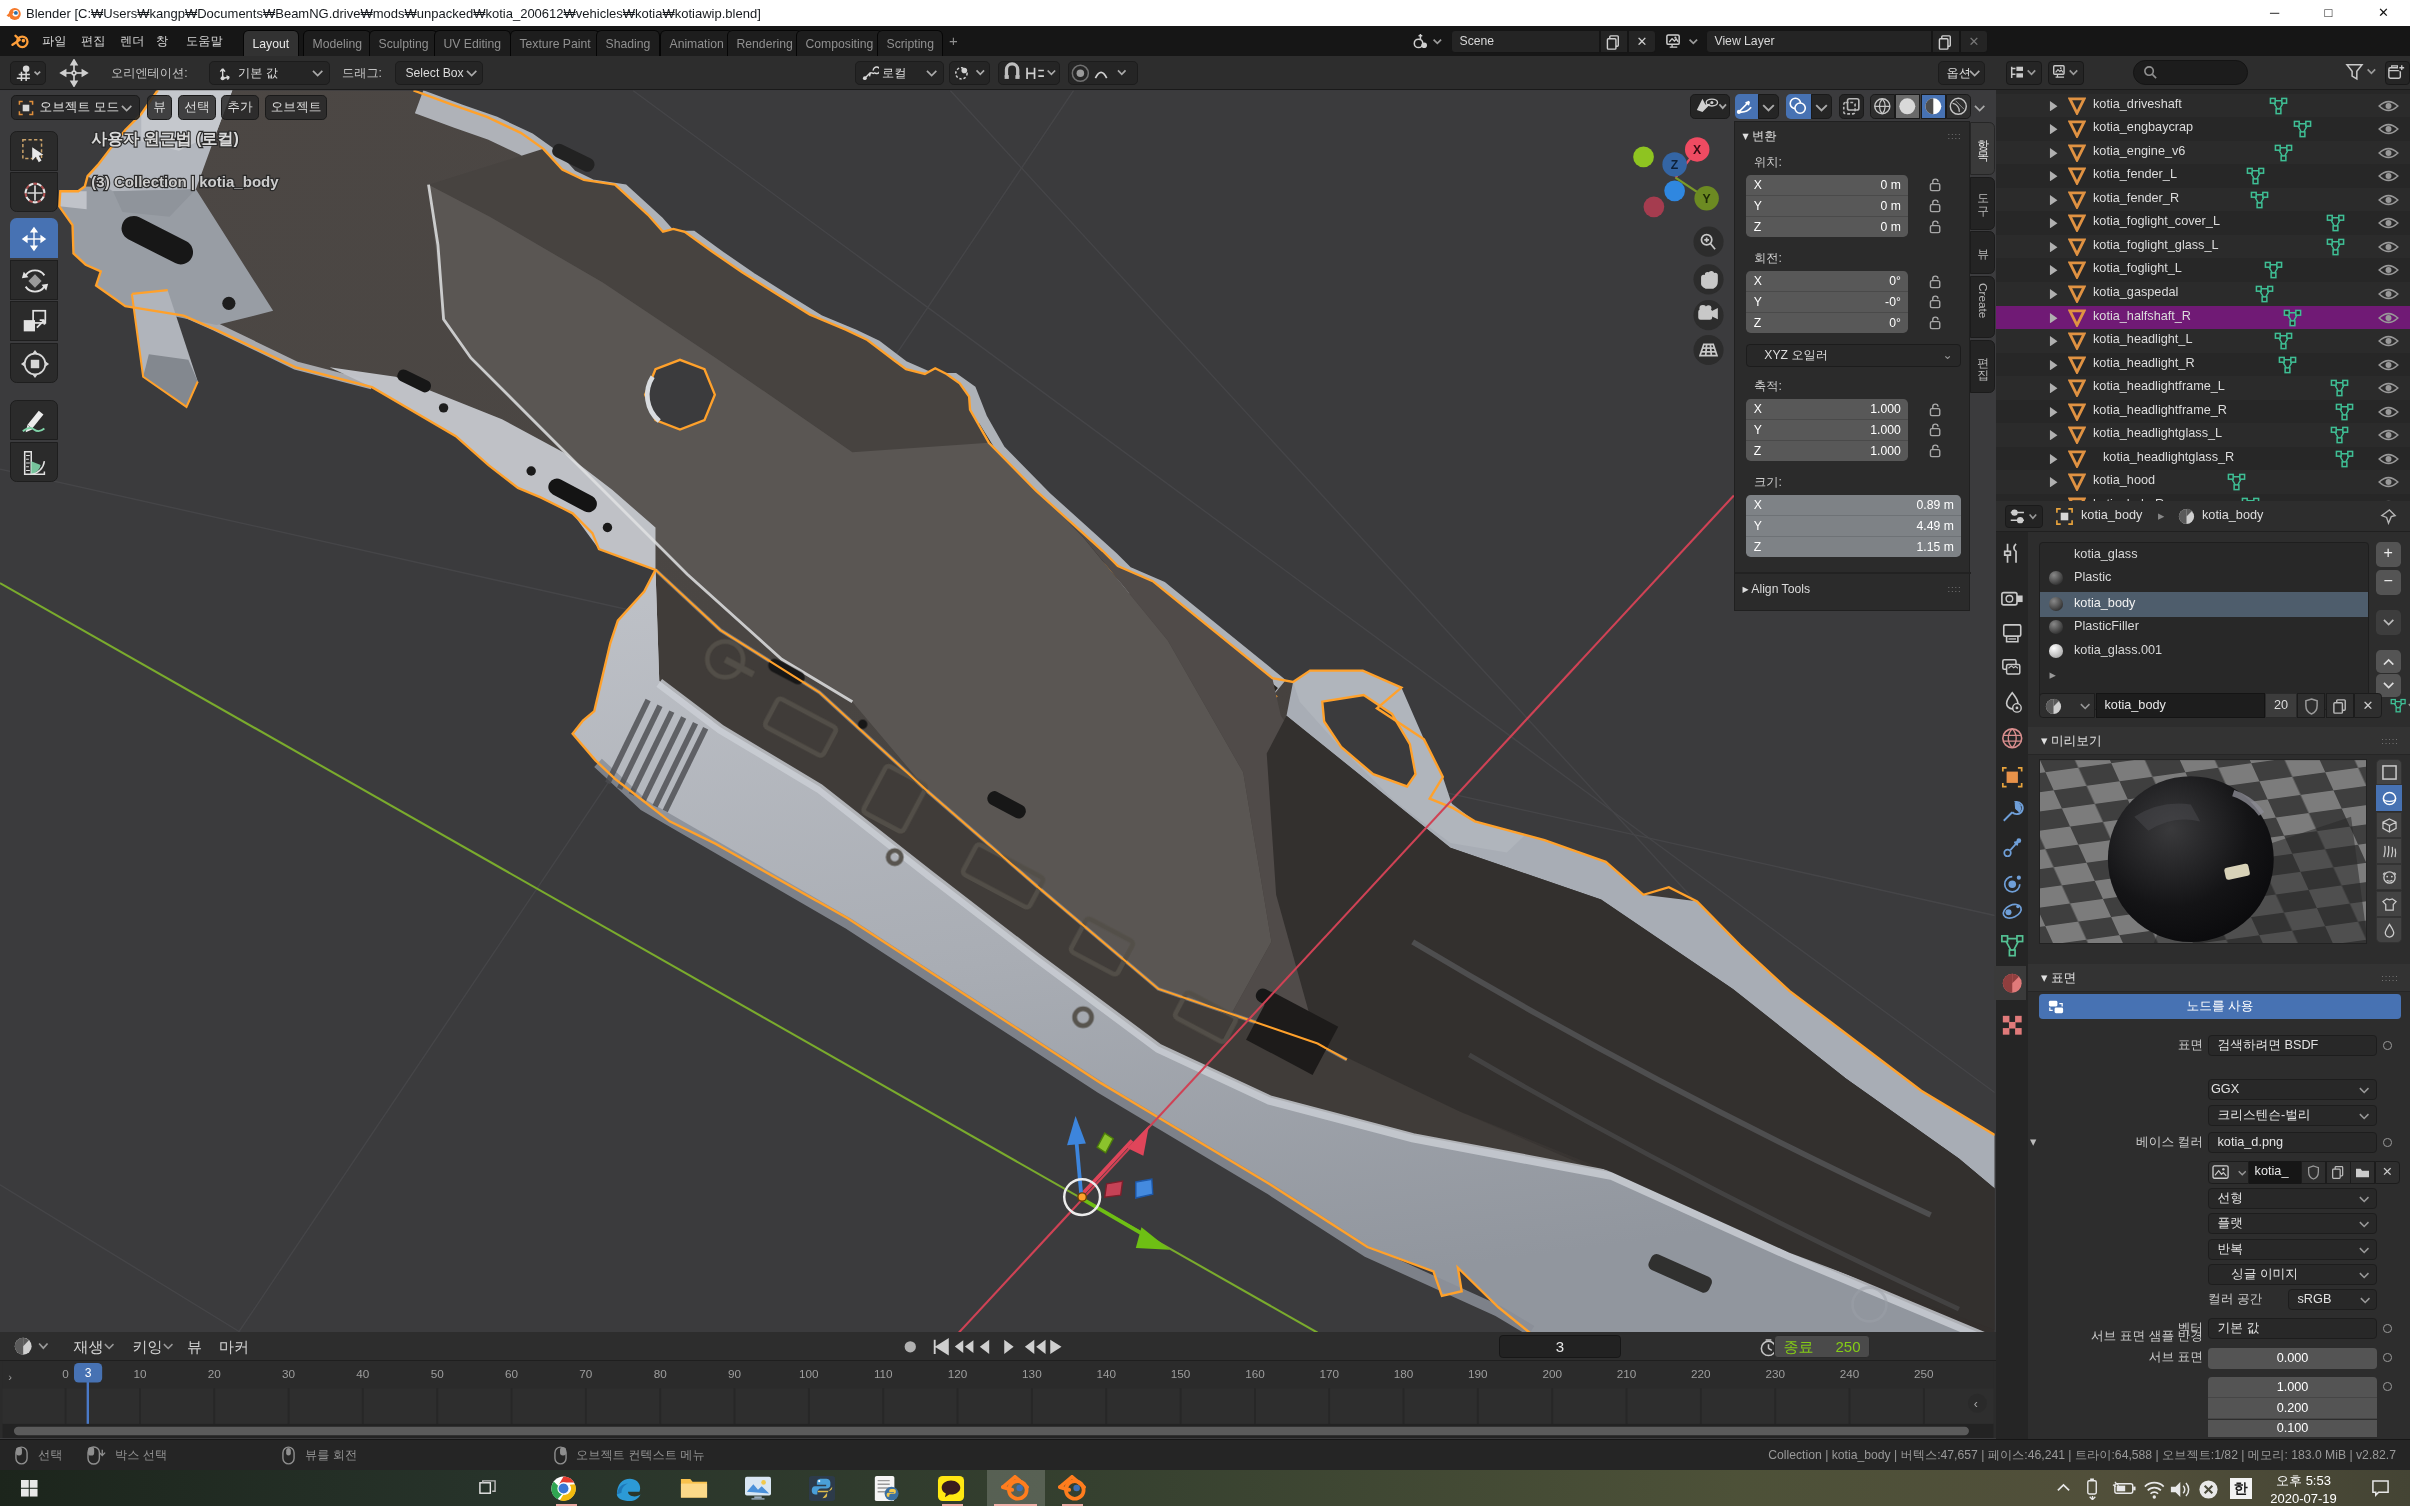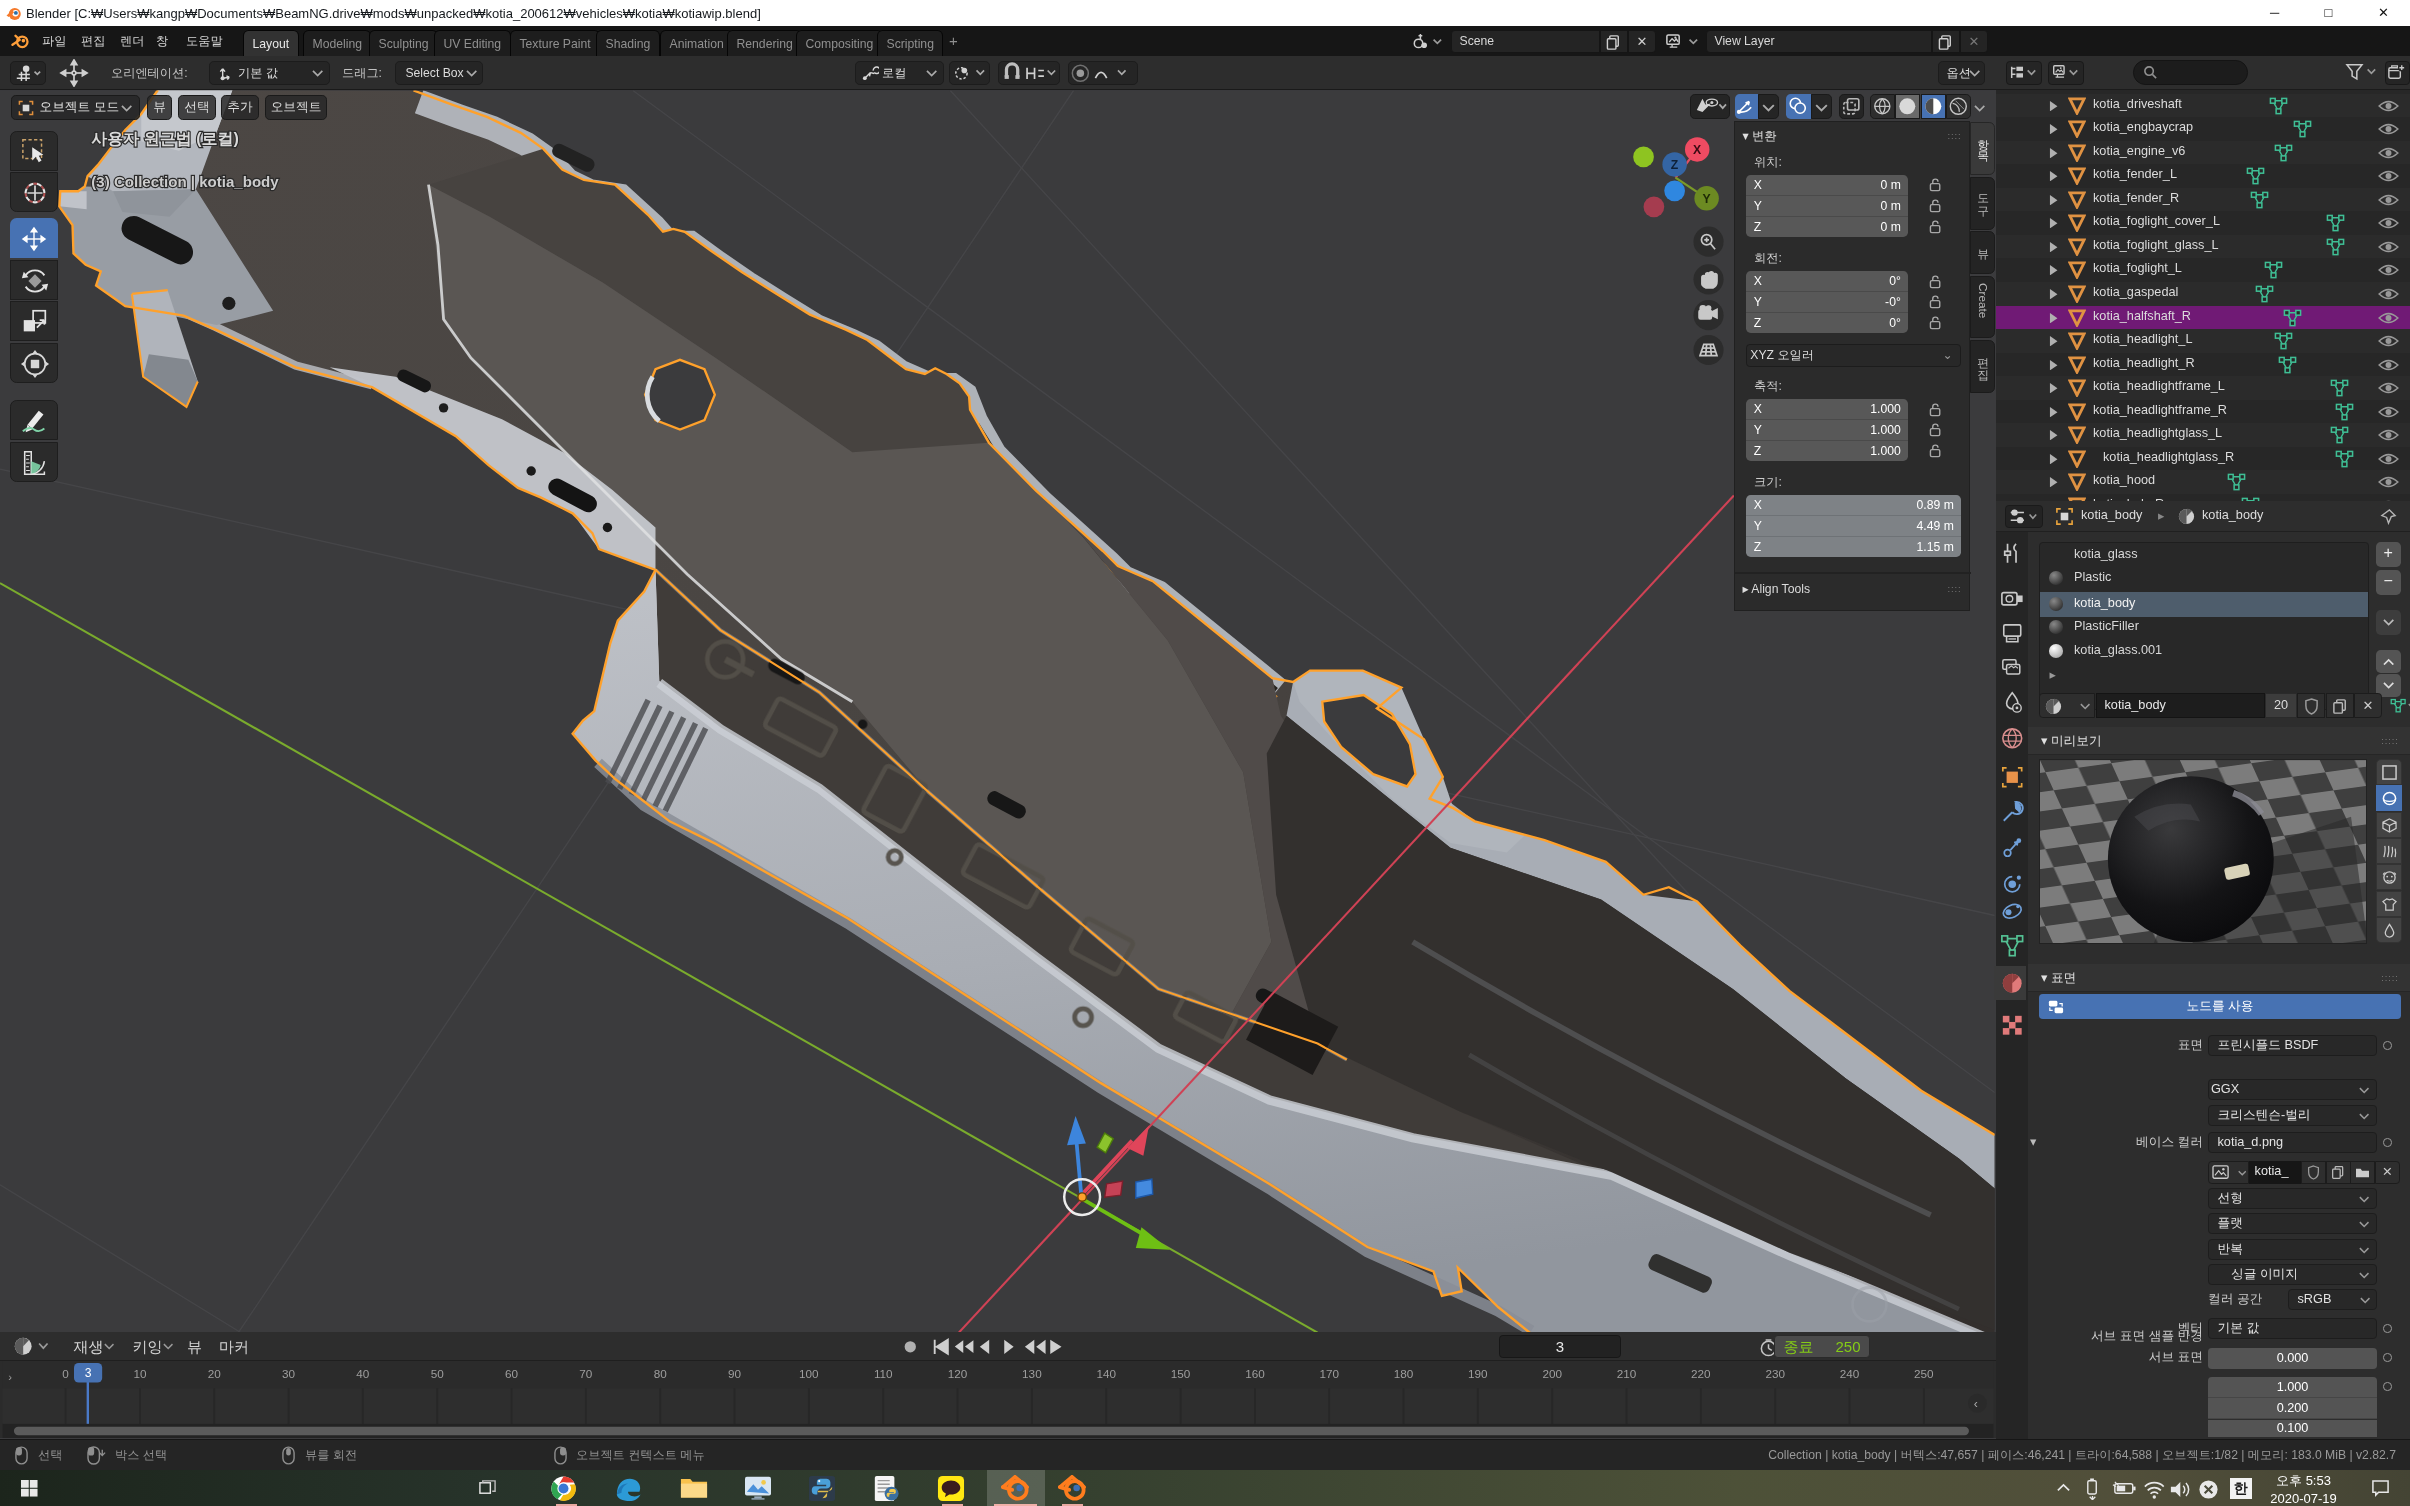--- a/index.html
+++ b/index.html
@@ -491,21 +491,21 @@
           <path d="M4 6 V4 a2.8 2.8 0 0 1 5.6 0" fill="none" stroke="#a8a8a8" stroke-width="1.5"></path>
         </svg></div>
     <div class="abs" style="left:194px;top:173px"><svg width="12.2" height="14" viewBox="0 0 13 15">
           <rect x="1.5" y="6" width="10" height="7.5" rx="1.5" fill="none" stroke="#a8a8a8" stroke-width="1.5"></rect>
           <path d="M4 6 V4 a2.8 2.8 0 0 1 5.6 0" fill="none" stroke="#a8a8a8" stroke-width="1.5"></path>
         </svg></div>
     <div class="abs" style="left:194px;top:194px"><svg width="12.2" height="14" viewBox="0 0 13 15">
           <rect x="1.5" y="6" width="10" height="7.5" rx="1.5" fill="none" stroke="#a8a8a8" stroke-width="1.5"></rect>
           <path d="M4 6 V4 a2.8 2.8 0 0 1 5.6 0" fill="none" stroke="#a8a8a8" stroke-width="1.5"></path>
         </svg></div>
-    <div class="abs" style="left:11.3px;top:222px;width:215px;height:22.6px;background:#282828;border:0.9px solid #1c1c1c;border-radius:3.8px;line-height:21px;padding-left:3px;color:#ddd">XYZ 오일러<span style="float:right;margin-right:7.5px;color:#999">⌄</span></div>
+    <div class="abs" style="left:11.3px;top:222px;width:215px;height:22.6px;background:#282828;border:0.9px solid #1c1c1c;border-radius:3.8px;line-height:21px;padding-left:17px;color:#ddd">XYZ 오일러<span style="float:right;margin-right:7.5px;color:#999">⌄</span></div>
     <div class="abs" style="left:19px;top:256px">축적:</div>
     <div class="abs" style="left:11.3px;top:277px;width:162px;height:62px;background:#585858;border-radius:4.7px;overflow:hidden">
       <div style="height:21px;border-bottom:0.9px solid #4a4a4a;padding:0 7.5px;line-height:21px;color:#fff">X<span style="float:right">1.000</span></div>
       <div style="height:21px;border-bottom:0.9px solid #4a4a4a;padding:0 7.5px;line-height:21px;color:#fff">Y<span style="float:right">1.000</span></div>
       <div style="height:21px;padding:0 7.5px;line-height:21px;color:#fff">Z<span style="float:right">1.000</span></div>
     </div>
     <div class="abs" style="left:194px;top:281px"><svg width="12.2" height="14" viewBox="0 0 13 15">
           <rect x="1.5" y="6" width="10" height="7.5" rx="1.5" fill="none" stroke="#a8a8a8" stroke-width="1.5"></rect>
           <path d="M4 6 V4 a2.8 2.8 0 0 1 5.6 0" fill="none" stroke="#a8a8a8" stroke-width="1.5"></path>
         </svg></div>
@@ -1196,21 +1196,21 @@
     </div>
 
     <div class="abs" style="left:32px;top:463px;width:382px;height:28px;background:#333333;border-bottom:0.9px solid #262626;color:#e0e0e0"><span style="margin-left:13px;line-height:28px">▾ 표면</span><span style="float:right;margin:7.5px 11.3px 0 0;color:#777;font-size:9.4px;letter-spacing:0.9px">:::::</span></div>
     <div class="abs" style="left:43px;top:493px;width:362px;height:25.4px;background:#4772b3;border-radius:3.8px;color:#fff;text-align:center;line-height:24.5px"><svg class="abs" style="left:7.5px;top:3.8px" width="18" height="18" viewBox="0 0 19 19">
           <rect x="2" y="3" width="9" height="6" rx="1.5" fill="#fff"></rect>
           <rect x="8" y="10" width="9" height="6" rx="1.5" fill="#fff"></rect>
           <path d="M13 6 h3 v3 M6 13 H3 v-3" stroke="#fff" stroke-width="1.3" fill="none"></path>
         </svg>노드를 사용</div>
     <div id="surfrows">
         <div class="abs" style="left:0px;top:536px;width:207px;text-align:right;color:#cbcbcb">표면</div>
-        <div class="abs" style="left:212px;top:534px;width:169px;height:21px;background:#282828;border:0.9px solid #1d1d1d;border-radius:3.8px;color:#e3e3e3;line-height:19px;padding-left:8.5px">프린시플드 BSDF</div>
+        <div class="abs" style="left:212px;top:534px;width:169px;height:21px;background:#282828;border:0.9px solid #1d1d1d;border-radius:3.8px;color:#e3e3e3;line-height:19px;padding-left:8.5px">검색하려면 BSDF</div>
         <div class="abs" style="left:387px;top:540px;width:8.5px;height:8.5px;border:1.4px solid #9a9a9a;border-radius:50%"></div>
         <div class="abs" style="left:212px;top:578px;width:169px;height:21px;background:#282828;border:0.9px solid #1d1d1d;border-radius:3.8px;color:#e3e3e3;line-height:19px;padding-left:2px">GGX<svg class="abs" style="right:6.6px;top:6.6px" width="10.4" height="7.5" viewBox="0 0 12 8">
             <path d="M1 1 l5 5 5-5" stroke="#999" stroke-width="1.8" fill="none"></path>
           </svg></div>
         <div class="abs" style="left:212px;top:604px;width:169px;height:21px;background:#282828;border:0.9px solid #1d1d1d;border-radius:3.8px;color:#e3e3e3;line-height:19px;padding-left:8.5px">크리스텐슨-벌리<svg class="abs" style="right:6.6px;top:6.6px" width="10.4" height="7.5" viewBox="0 0 12 8">
             <path d="M1 1 l5 5 5-5" stroke="#999" stroke-width="1.8" fill="none"></path>
           </svg></div>
         <div class="abs" style="left:34px;top:633px;color:#bbb">▾</div>
         <div class="abs" style="left:0px;top:633px;width:207px;text-align:right;color:#cbcbcb">베이스 컬러</div>
         <div class="abs" style="left:212px;top:631px;width:169px;height:21px;background:#282828;border:0.9px solid #1d1d1d;border-radius:3.8px;color:#e3e3e3;line-height:19px;padding-left:8.5px">kotia_d.png</div>

